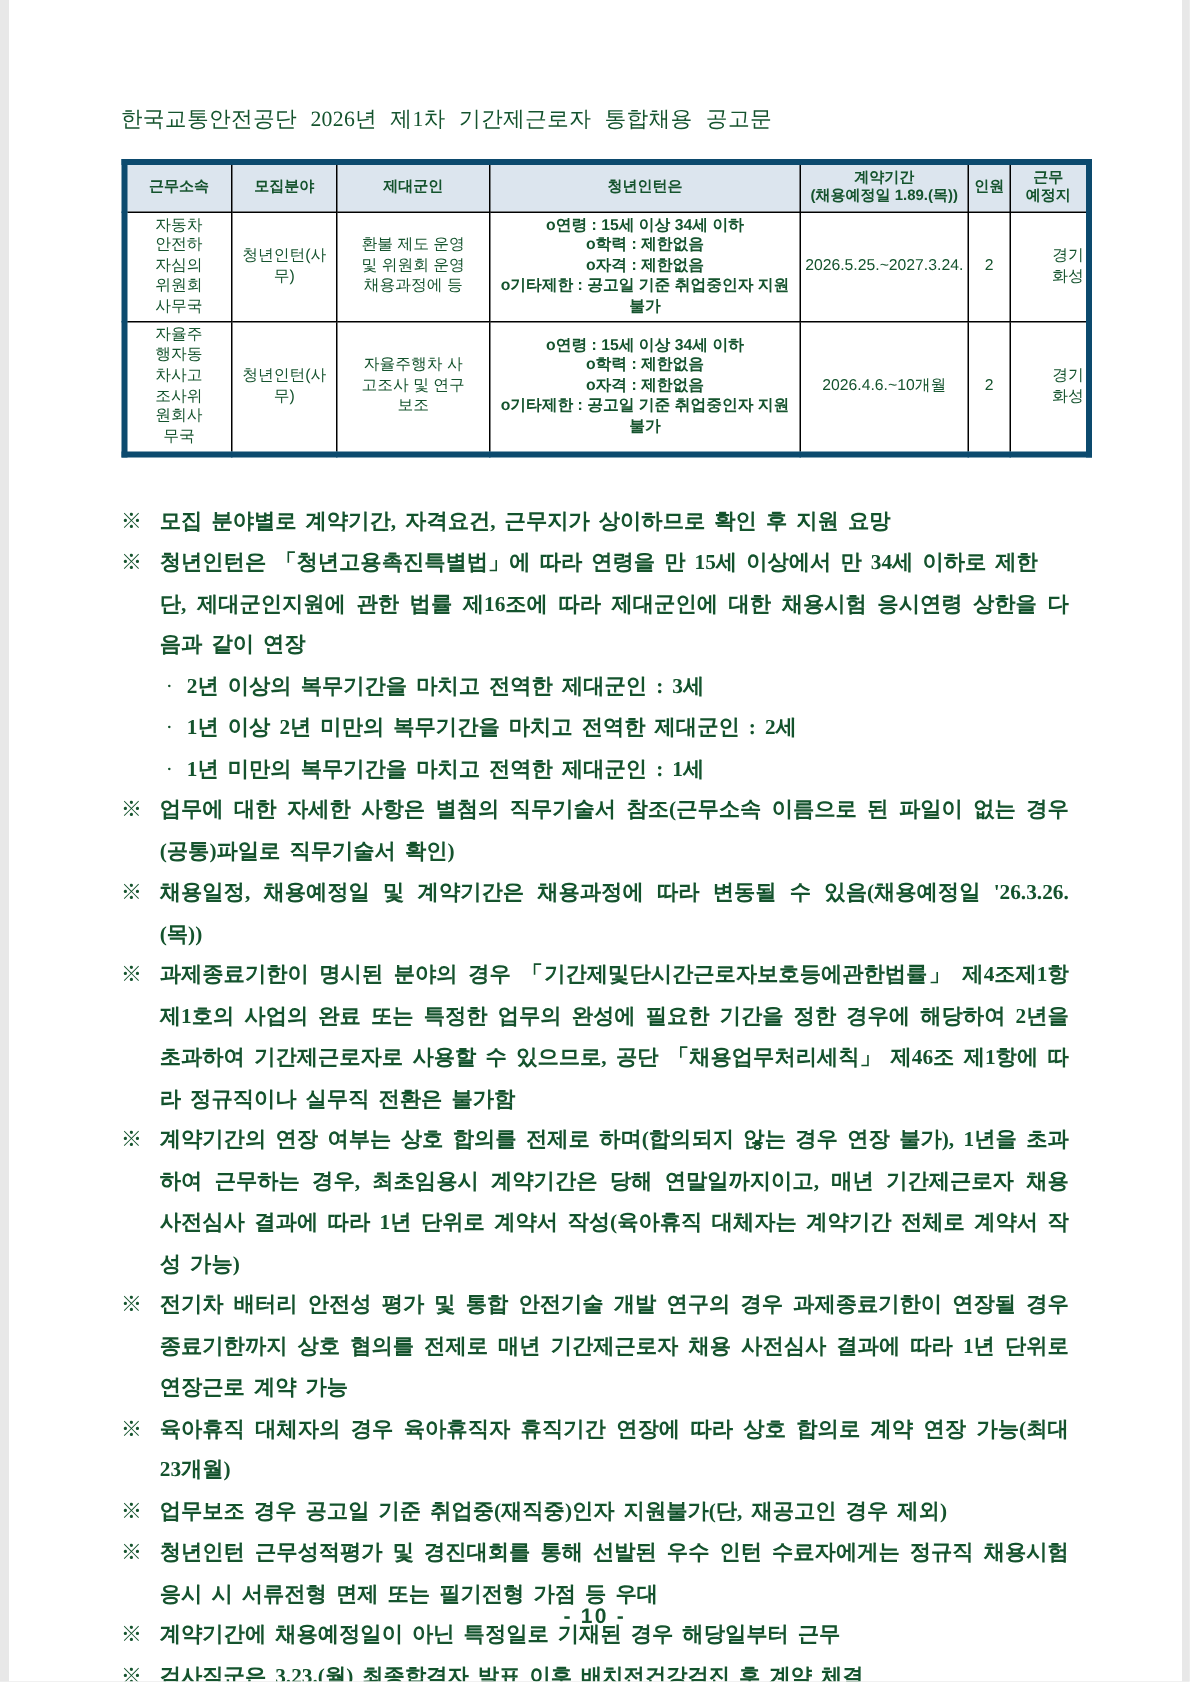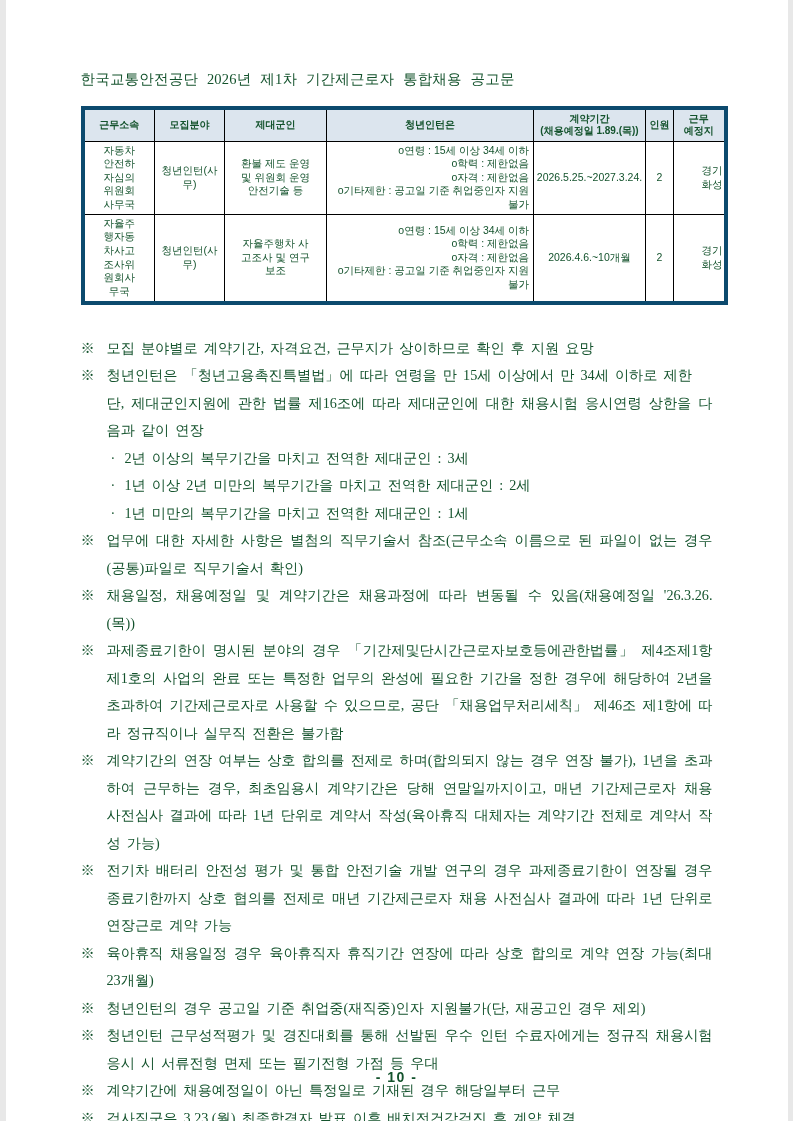--- a/index.html
+++ b/index.html
@@ -49,38 +49,40 @@
     white-space: pre-line;
   }
   .doc-table td {
     font-size: 10.5px;
     height: 56px;
     padding: 2px 1px;
     line-height: 1.3;
   }
   .doc-table td.cell-break { word-break: break-all; padding: 2px 16px; }
   .doc-table td.cell-req {
-    text-align: right;
+    text-align: center;
     padding: 2px 4px;
     white-space: pre-line;
     line-height: 1.28;
+    font-weight: bold;
   }
   .doc-table td.cell-pre { white-space: pre-line; text-align: right; }
   .notes { }
   .note {
     display: flex;
     font-size: 14.2px;
     line-height: 27.5px;
   }
   .note .marker { flex: 0 0 26px; }
   .note .note-text {
     flex: 1;
     text-align: justify;
     white-space: pre-line;
     word-spacing: 2.5px;
+    font-weight: bold;
   }
   .note[data-level="1"] { margin-left: 30px; }
   .note[data-level="1"] .marker { flex: 0 0 14px; }
   .page-number {
     position: absolute;
     left: 0; right: 0; bottom: 36px;
     text-align: center;
     font-family: "Liberation Sans", sans-serif;
     font-size: 14px;
     font-weight: bold;
@@ -115,21 +117,21 @@
 (채용예정일 1.89.(목))</th>
           <th>인원</th>
           <th>근무
 예정지</th>
         </tr>
       </thead>
       <tbody>
           <tr>
     <td class="cell-break">자동차안전하자심의위원회사무국</td>
     <td>청년인턴(사무)</td>
-    <td class="cell-break">환불 제도 운영 및 위원회 운영 안전기술 등</td>
+    <td class="cell-break">환불 제도 운영 및 위원회 운영 채용과정에 등</td>
     <td class="cell-req">o연령 : 15세 이상 34세 이하
 o학력 : 제한없음
 o자격 : 제한없음
 o기타제한 : 공고일 기준 취업중인자 지원불가</td>
     <td>2026.5.25.~2027.3.24.</td>
     <td>2</td>
     <td class="cell-pre">경기
 화성</td>
   </tr>
           <tr>
@@ -185,25 +187,25 @@
         <div class="note" data-level="0">
     <span class="marker">※</span>
     <span class="note-text">계약기간의 연장 여부는 상호 합의를 전제로 하며(합의되지 않는 경우 연장 불가), 1년을 초과하여 근무하는 경우, 최초임용시 계약기간은 당해 연말일까지이고, 매년 기간제근로자 채용 사전심사 결과에 따라 1년 단위로 계약서 작성(육아휴직 대체자는 계약기간 전체로 계약서 작성 가능)</span>
   </div>
         <div class="note" data-level="0">
     <span class="marker">※</span>
     <span class="note-text">전기차 배터리 안전성 평가 및 통합 안전기술 개발 연구의 경우 과제종료기한이 연장될 경우 종료기한까지 상호 협의를 전제로 매년 기간제근로자 채용 사전심사 결과에 따라 1년 단위로 연장근로 계약 가능</span>
   </div>
         <div class="note" data-level="0">
     <span class="marker">※</span>
-    <span class="note-text">육아휴직 채용일정 경우 육아휴직자 휴직기간 연장에 따라 상호 합의로 계약 연장 가능(최대23개월)</span>
-  </div>
-        <div class="note" data-level="0">
-    <span class="marker">※</span>
-    <span class="note-text">청년인턴의 경우 공고일 기준 취업중(재직중)인자 지원불가(단, 재공고인 경우 제외)</span>
+    <span class="note-text">육아휴직 대체자의 경우 육아휴직자 휴직기간 연장에 따라 상호 합의로 계약 연장 가능(최대23개월)</span>
+  </div>
+        <div class="note" data-level="0">
+    <span class="marker">※</span>
+    <span class="note-text">업무보조 경우 공고일 기준 취업중(재직중)인자 지원불가(단, 재공고인 경우 제외)</span>
   </div>
         <div class="note" data-level="0">
     <span class="marker">※</span>
     <span class="note-text">청년인턴 근무성적평가 및 경진대회를 통해 선발된 우수 인턴 수료자에게는 정규직 채용시험 응시 시 서류전형 면제 또는 필기전형 가점 등 우대</span>
   </div>
         <div class="note" data-level="0">
     <span class="marker">※</span>
     <span class="note-text">계약기간에 채용예정일이 아닌 특정일로 기재된 경우 해당일부터 근무</span>
   </div>
         <div class="note" data-level="0">

